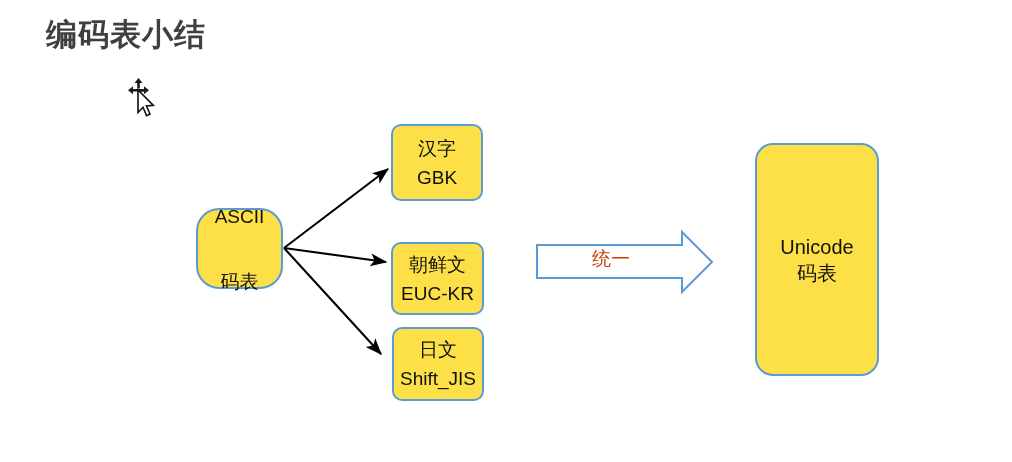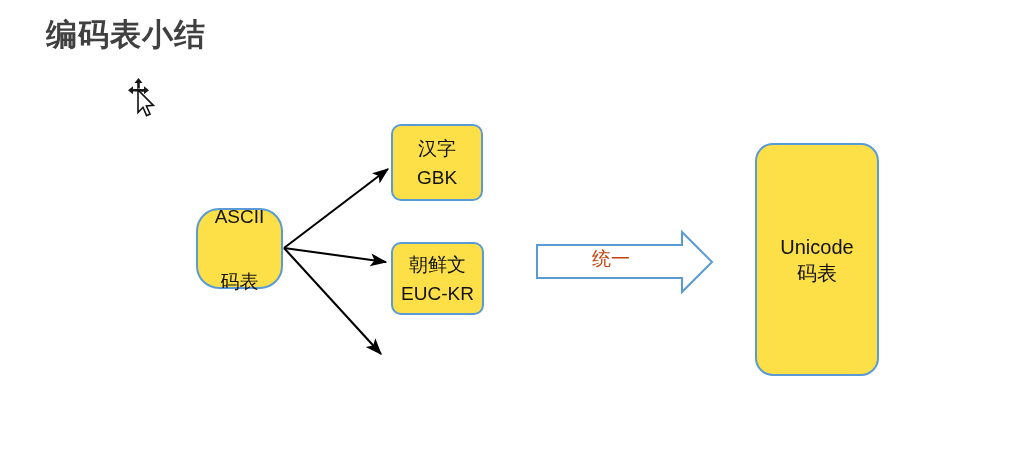--- a/index.html
+++ b/index.html
@@ -150,19 +150,23 @@
   <div class="rbox" id="box-gbk">
     <span class="l1">汉字</span>
     <span class="l2">GBK</span>
   </div>
 
   <div class="rbox" id="box-euckr">
     <span class="l1">朝鲜文</span>
     <span class="l2">EUC-KR</span>
   </div>
 
+  <div class="rbox" id="box-shiftjis">
+    <span class="l1">日文</span>
+    <span class="l2">Shift_JIS</span>
+  </div>
 
   <div class="rbox" id="box-unicode">
     <span class="l1">Unicode</span>
     <span class="l2">码表</span>
   </div>
 
 </div>
 
 </body></html>

